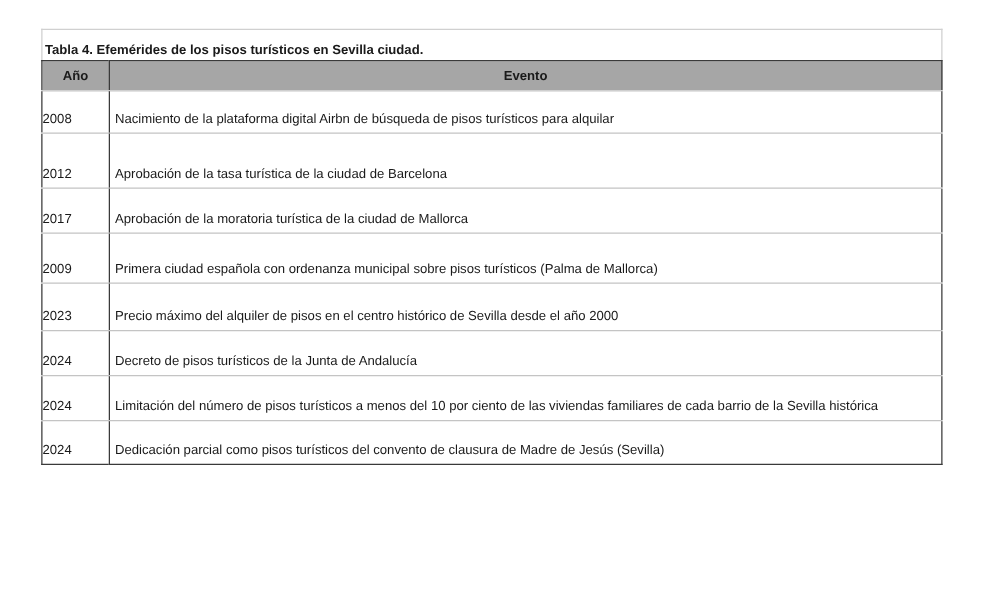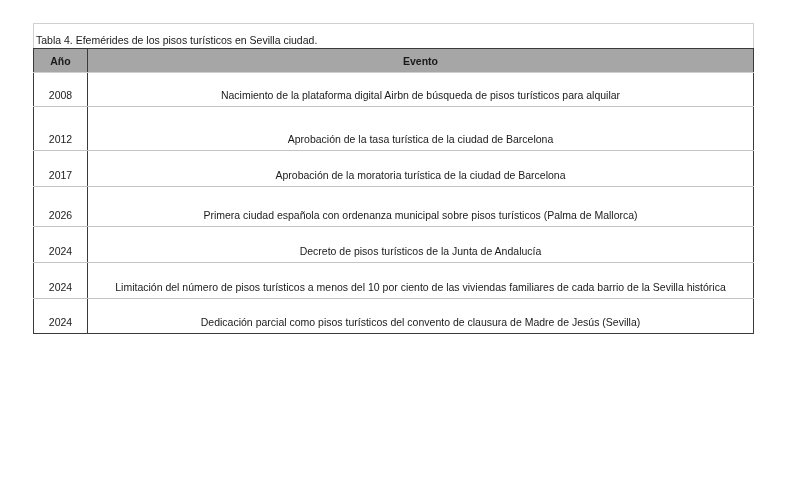--- a/index.html
+++ b/index.html
@@ -21,21 +21,21 @@
       top: 23px;
       width: 721px;
     }
     .caption {
       height: 25px;
       border-top: 1px solid #d0d0d0;
       border-left: 1px solid #d0d0d0;
       border-right: 1px solid #d0d0d0;
       box-sizing: border-box;
       font-size: 10.5px;
-      font-weight: normal;
+      font-weight: bold;
       line-height: 14px;
       padding: 9px 0 0 2px;
       white-space: nowrap;
     }
     table {
       border-collapse: collapse;
       width: 721px;
       table-layout: fixed;
       border: 1.5px solid #3a3a3a;
     }
@@ -47,21 +47,20 @@
       padding: 0;
       text-align: center;
       vertical-align: middle;
       border-bottom: 1px solid #cfcfcf;
       margin-left: 20px;
     }
     th.col-year { width: 53px; border-right: 1.5px solid #3a3a3a; }
     td {
       font-size: 10.5px;
       padding: 0 4px 3px 4px;
-      text-align: center;
       vertical-align: bottom;
       line-height: 15px;
       border-bottom: 1px solid #c4c4c4;
     }
     td.year {
       border-right: 1.5px solid #3a3a3a;
       padding-left: 0;
       padding-right: 0;
     }
     tr:last-child td { border-bottom: none; }
@@ -82,25 +81,29 @@
       <tr style="height:34px">
         <td class="year">2008</td>
         <td>Nacimiento de la plataforma digital  Airbn de búsqueda de pisos turísticos para alquilar</td>
       </tr>
       <tr style="height:44px">
         <td class="year">2012</td>
         <td>Aprobación de la tasa turística de la ciudad de Barcelona</td>
       </tr>
       <tr style="height:36px">
         <td class="year">2017</td>
-        <td>Aprobación de la moratoria turística de la ciudad de Barcelona</td>
+        <td>Aprobación de la moratoria turística de la ciudad de Mallorca</td>
       </tr>
       <tr style="height:40px">
-        <td class="year">2026</td>
+        <td class="year">2009</td>
         <td>Primera ciudad española con ordenanza municipal sobre pisos turísticos (Palma de Mallorca)</td>
+      </tr>
+      <tr style="height:38px">
+        <td class="year">2023</td>
+        <td>Precio máximo del alquiler de pisos en el centro histórico de Sevilla desde el año 2000</td>
       </tr>
       <tr style="height:36px">
         <td class="year">2024</td>
         <td>Decreto  de pisos turísticos de la Junta de Andalucía</td>
       </tr>
       <tr style="height:36px">
         <td class="year">2024</td>
         <td>Limitación del número de pisos  turísticos  a menos del 10 por ciento de las viviendas familiares de cada barrio de la Sevilla histórica</td>
       </tr>
       <tr style="height:35px">

